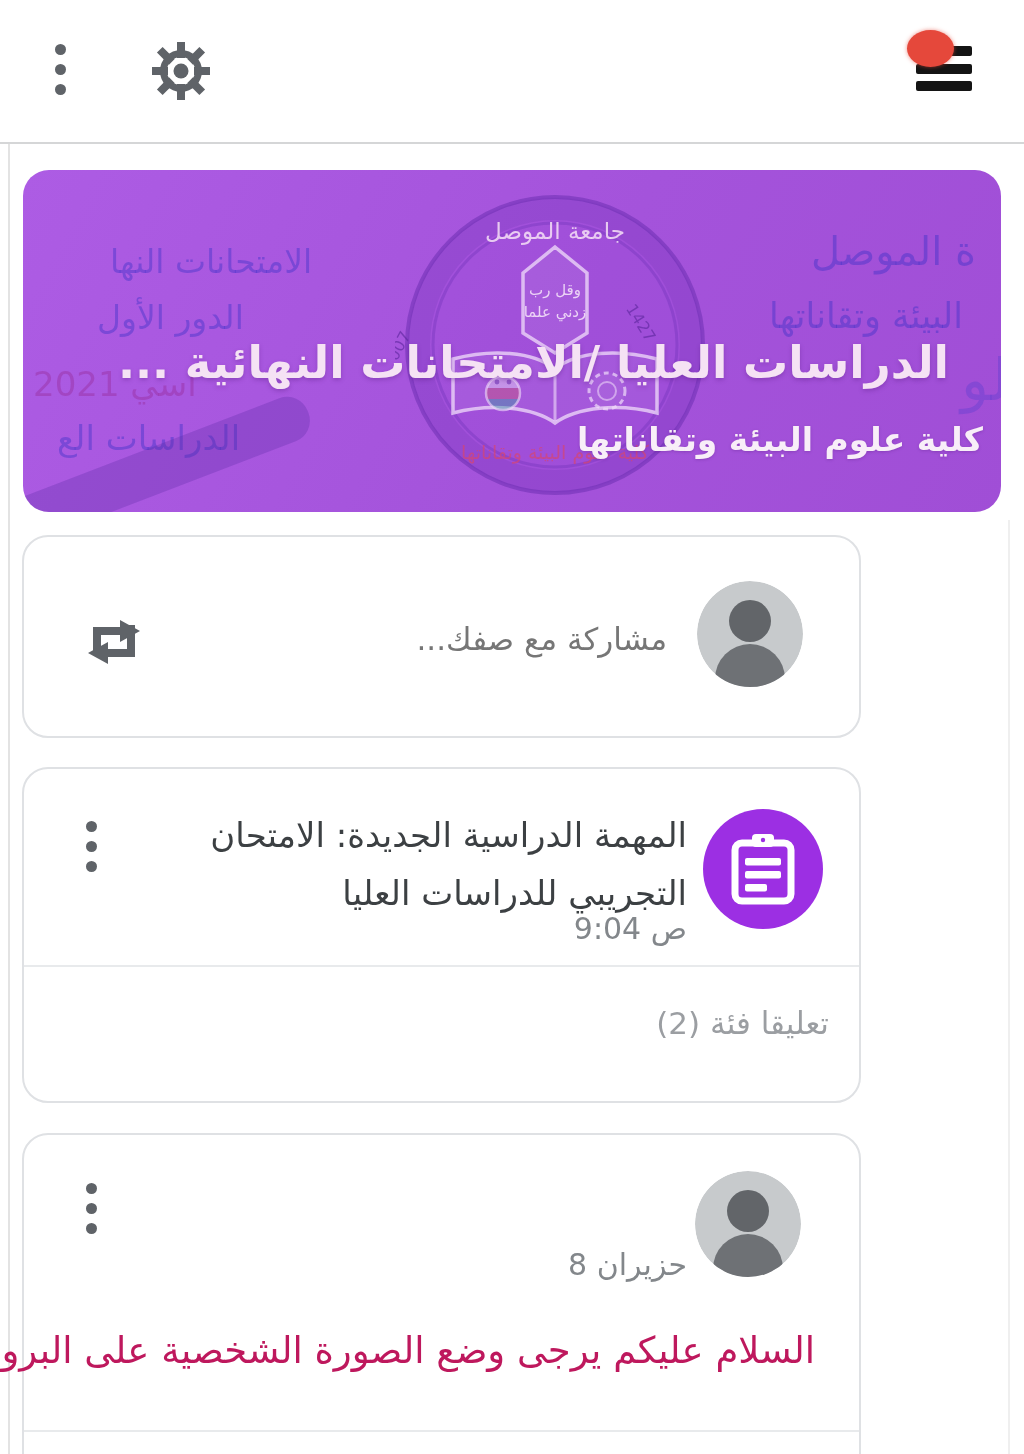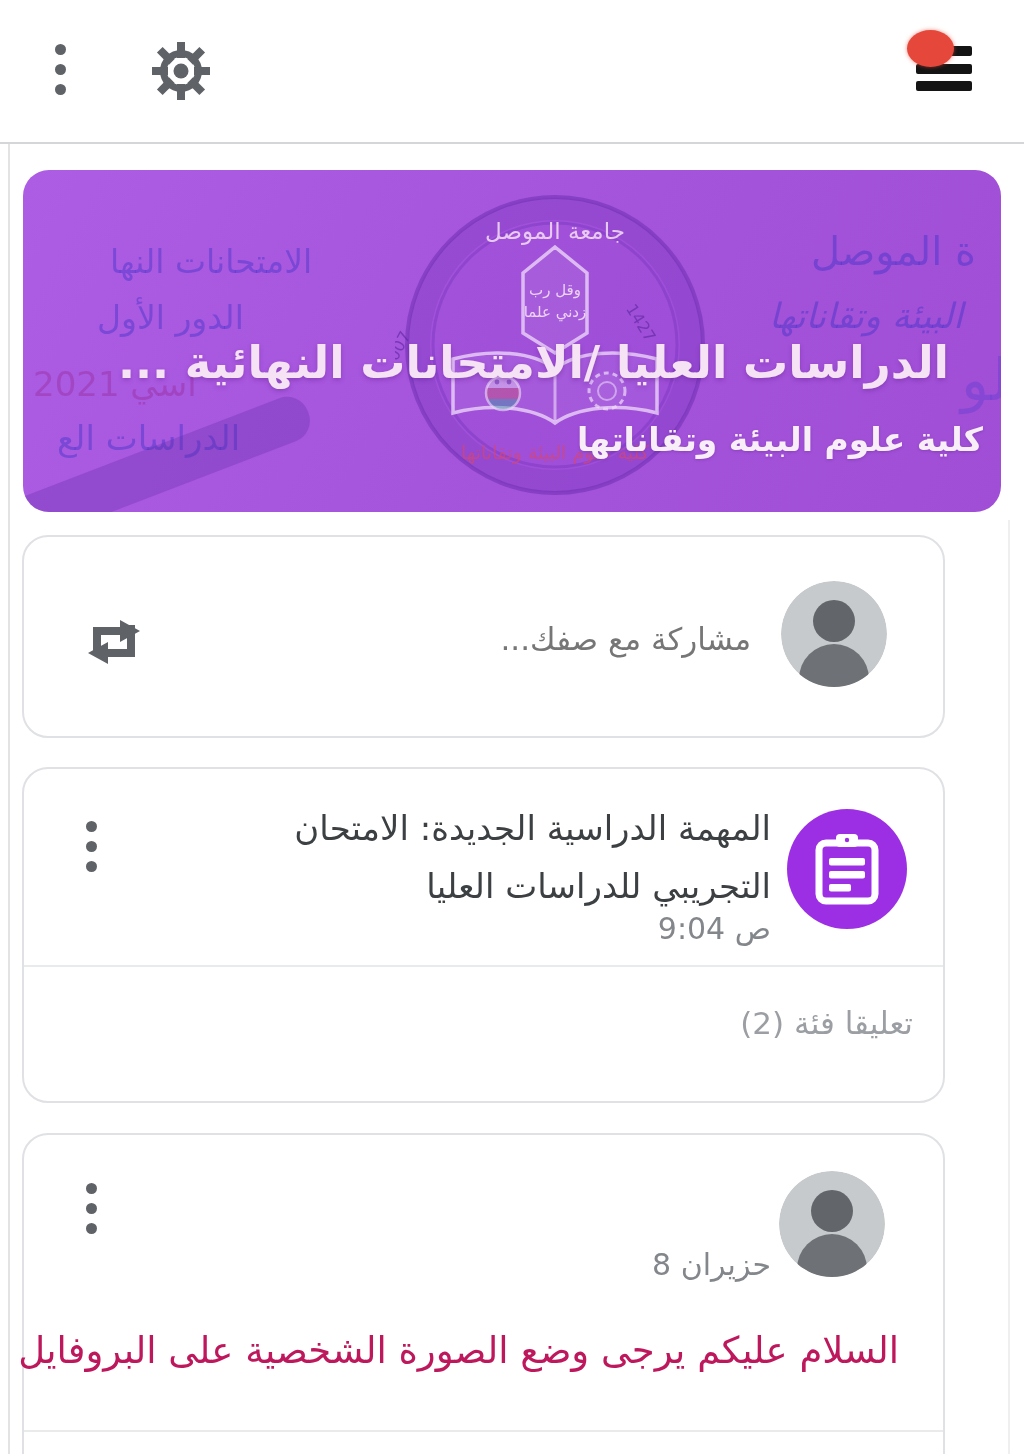--- a/index.html
+++ b/index.html
@@ -27,31 +27,31 @@
 
   
   .banner{position:absolute;left:23px;top:170px;width:978px;height:342px;border-radius:26px;overflow:hidden;
     background:linear-gradient(118deg,#ad5ce4 0%,#a453db 55%,#a04ed6 100%);}
   .wm{position:absolute;color:rgba(47,45,198,0.38);white-space:nowrap;}
   .wm1{left:60px;top:72px;font-size:33px;margin-left:27px;}
   .wm2{left:74px;top:128px;font-size:33px;text-align:center;}
   .wm3{left:10px;top:194px;font-size:34px;color:rgba(150,40,150,0.40);}
   .wm4{left:34px;top:248px;font-size:34px;}
   .wm5{left:788px;top:58px;font-size:40px;}
-  .wm6{left:746px;top:126px;font-size:35px;font-style:italic;}
+  .wm6{left:746px;top:126px;font-size:35px;}
   .wm7{left:938px;top:176px;font-size:58px;color:rgba(72,55,205,0.30);}
   .ribbon{position:absolute;left:-34px;top:278px;width:330px;height:46px;background:rgba(85,40,160,0.28);border-radius:22px;transform:rotate(-21deg);}
   .seal{position:absolute;left:372px;top:15px;width:320px;height:320px;}
   .banner-title{position:absolute;right:52px;top:166px;font-size:45px;font-weight:700;color:#f5e2f4;
     text-shadow:0 2px 4px rgba(90,30,130,0.35);white-space:nowrap;}
   .banner-sub{position:absolute;right:18px;top:250px;font-size:33px;font-weight:600;color:#f8eef8;
     text-shadow:0 1px 3px rgba(90,30,130,0.3);white-space:nowrap;}
 
   
-  .card{position:absolute;left:22px;width:923px;background:#fff;border:2px solid #dfe1e4;border-radius:26px;box-sizing:border-box;}
+  .card{position:absolute;left:22px;width:839px;background:#fff;border:2px solid #dfe1e4;border-radius:26px;box-sizing:border-box;}
   .card1{top:535px;height:203px;}
   .card2{top:767px;height:336px;}
   .card3{top:1133px;height:380px;}
   .divider{position:absolute;left:0;right:0;height:2px;background:#e8eaec;}
   .card .vdots{position:absolute;left:62px;}
   .card .vdots i{background:#5f6368;}
 
   .avatar{position:absolute;}
   .title{position:absolute;font-size:34px;color:#3c4043;line-height:58px;text-align:right;white-space:nowrap;}
   .meta{position:absolute;font-size:30px;color:#83878b;white-space:nowrap;}
@@ -176,21 +176,21 @@
       <rect x="15" y="27" width="36" height="7.5" rx="2" fill="#ffffff"></rect>
       <rect x="15" y="40" width="36" height="7.5" rx="2" fill="#ffffff"></rect>
       <rect x="15" y="53" width="22" height="7.5" rx="2" fill="#ffffff"></rect>
     </svg>
   </div>
   <div class="vdots" style="top:52px;">
       <i></i>
       <i></i>
       <i></i>
     </div>
-  <div class="title" style="right:172px;top:30px;">
+  <div class="title" style="right:172px;top:37px;">
     <div>المهمة الدراسية الجديدة: الامتحان</div>
     <div>التجريبي للدراسات العليا</div>
   </div>
   <div class="meta" dir="ltr" style="right:172px;top:142px;">9:04 ص</div>
   <div class="divider" style="top:196px;"></div>
   <div class="comment-link">تعليقا فئة (2)</div>
 </div>
 
 <div class="card card3">
   <svg class="avatar" style="right:58px;top:36px;" width="106" height="106" viewBox="0 0 106 106">

